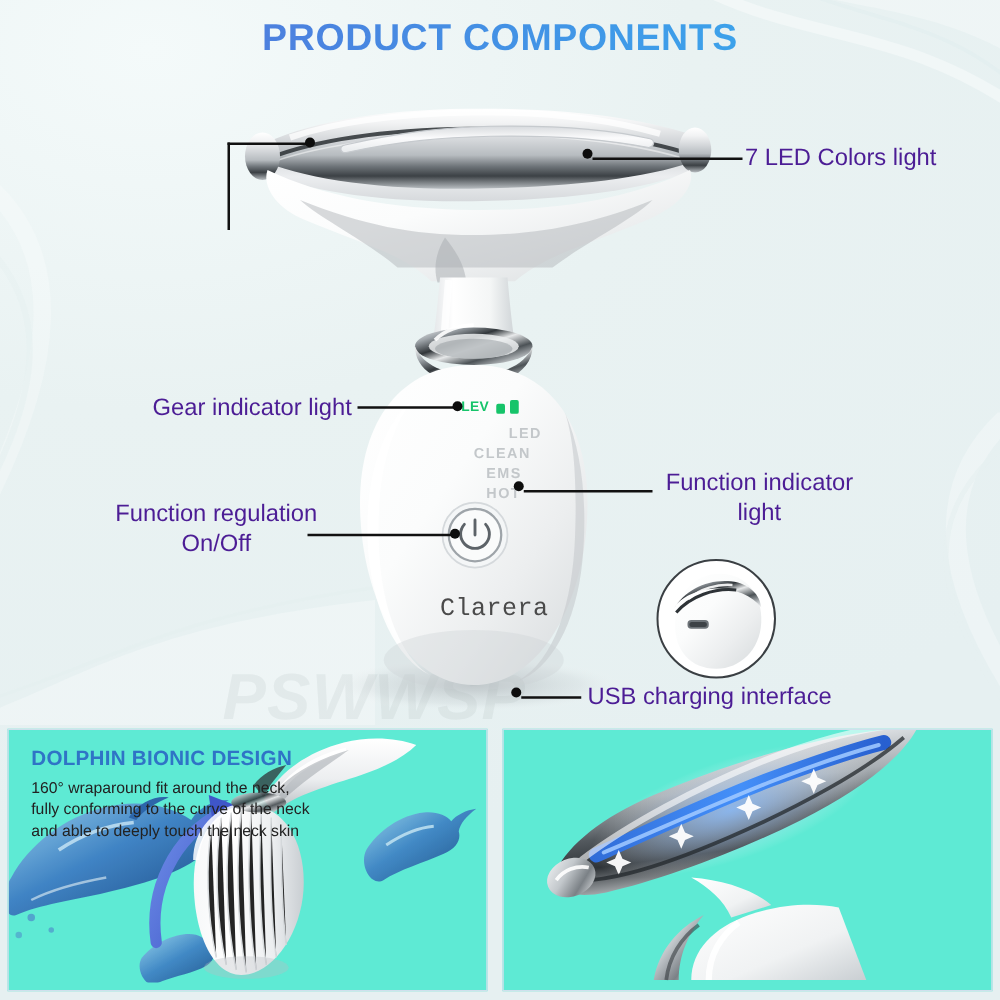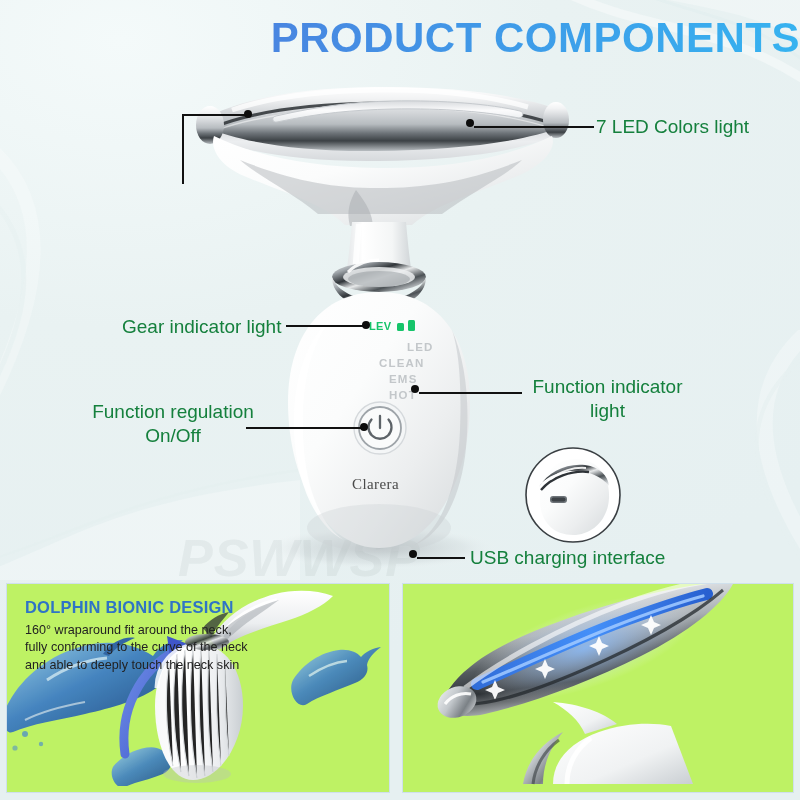--- a/index.html
+++ b/index.html
@@ -25,35 +25,35 @@
     position:absolute; left:178px; top:528px;
     font-size:52px; font-style:italic; font-weight:700;
     color:rgba(150,160,165,.13);
     letter-spacing:1px; white-space:nowrap;
     font-family:"Liberation Sans", sans-serif;
     user-select:none;
   }
 
   
   .title{
-    position:absolute; left:0; top:14px; width:800px; text-align:right;
-    font-size:42px; font-weight:700; letter-spacing:0.5px;
+    position:absolute; left:0; top:14px; width:800px; text-align:center;
+    font-size:30px; font-weight:700; letter-spacing:0.5px;
     font-family:"Liberation Sans", sans-serif;
     background:linear-gradient(100deg,#5b6fd6 0%,#4a84e0 32%,#3f9ae8 62%,#36b3f0 100%);
     -webkit-background-clip:text; background-clip:text;
     color:transparent; -webkit-text-fill-color:transparent;
   }
 
   
   .device{ position:absolute; left:0; top:0; width:800px; height:580px; }
   .device svg{ position:absolute; left:0; top:0; }
 
   
   .callout{
-    position:absolute; color:#15803d; font-size:19px; line-height:1.25;
+    position:absolute; color:#4c1d95; font-size:19px; line-height:1.25;
     font-family:"Liberation Sans", sans-serif; white-space:pre-line;
   }
   .callout.c-right{ text-align:left; }
   .callout.c-center{ text-align:center; }
 
   
   .leader{ position:absolute; background:#111; }
   .leader.h{ height:1.6px; }
   .leader.v{ width:1.6px; }
   .dot{ position:absolute; width:8px; height:8px; border-radius:50%; background:#0d0d0d; }
@@ -63,28 +63,28 @@
     font-family:"Liberation Sans", sans-serif;
   }
   .lev-bars{ position:absolute; left:397px; top:320px; display:flex; gap:4px; align-items:flex-end; }
   .lev-bars i{ display:block; background:#16c46a; border-radius:1.5px; }
   .mode{
     position:absolute; font-size:11.5px; color:#c3c7ca; letter-spacing:1.2px;
     font-family:"Liberation Sans", sans-serif; font-weight:600;
   }
   .brand{
     position:absolute; left:352px; top:476px;
-    font-family:Liberation Serif, serif; font-size:15px; color:#4a4a4a;
+    font-family:Liberation Mono, monospace; font-size:20px; color:#4a4a4a;
     letter-spacing:.4px;
   }
 
   
   .panel{
     position:absolute; top:583px; height:210px;
-    background:#bef264; border:1.4px solid #cfe0ec; overflow:hidden;
+    background:#5eead4; border:1.4px solid #cfe0ec; overflow:hidden;
   }
   .panel.left{ left:6px; width:384px; }
   .panel.right{ left:402px; width:392px; }
   .panel-title{
     position:absolute; left:18px; top:14px;
     font-size:16.5px; font-weight:700; color:#2f74c6; letter-spacing:.2px;
     font-family:"Liberation Sans", sans-serif;
   }
   .panel-body{
     position:absolute; left:18px; top:38px;

